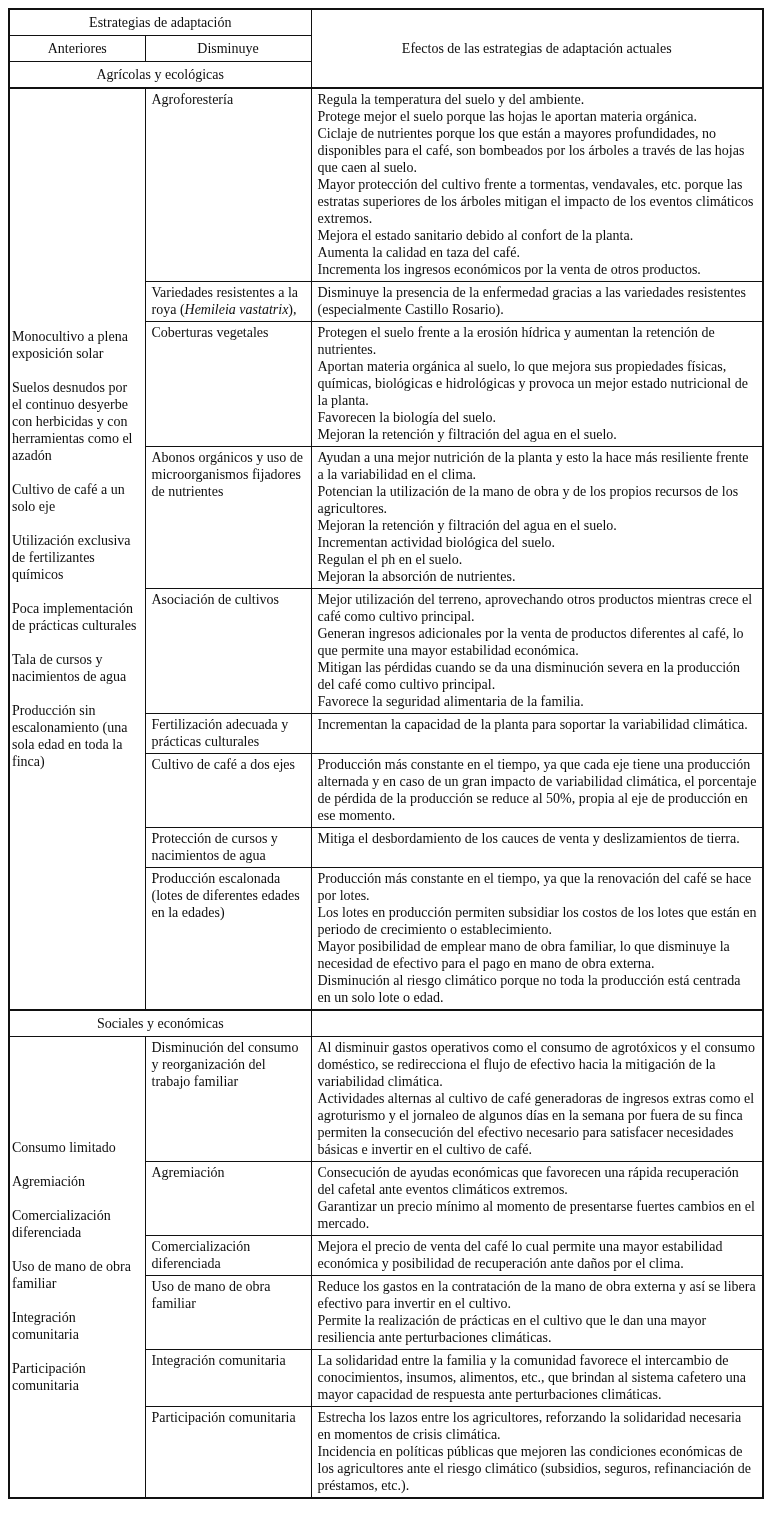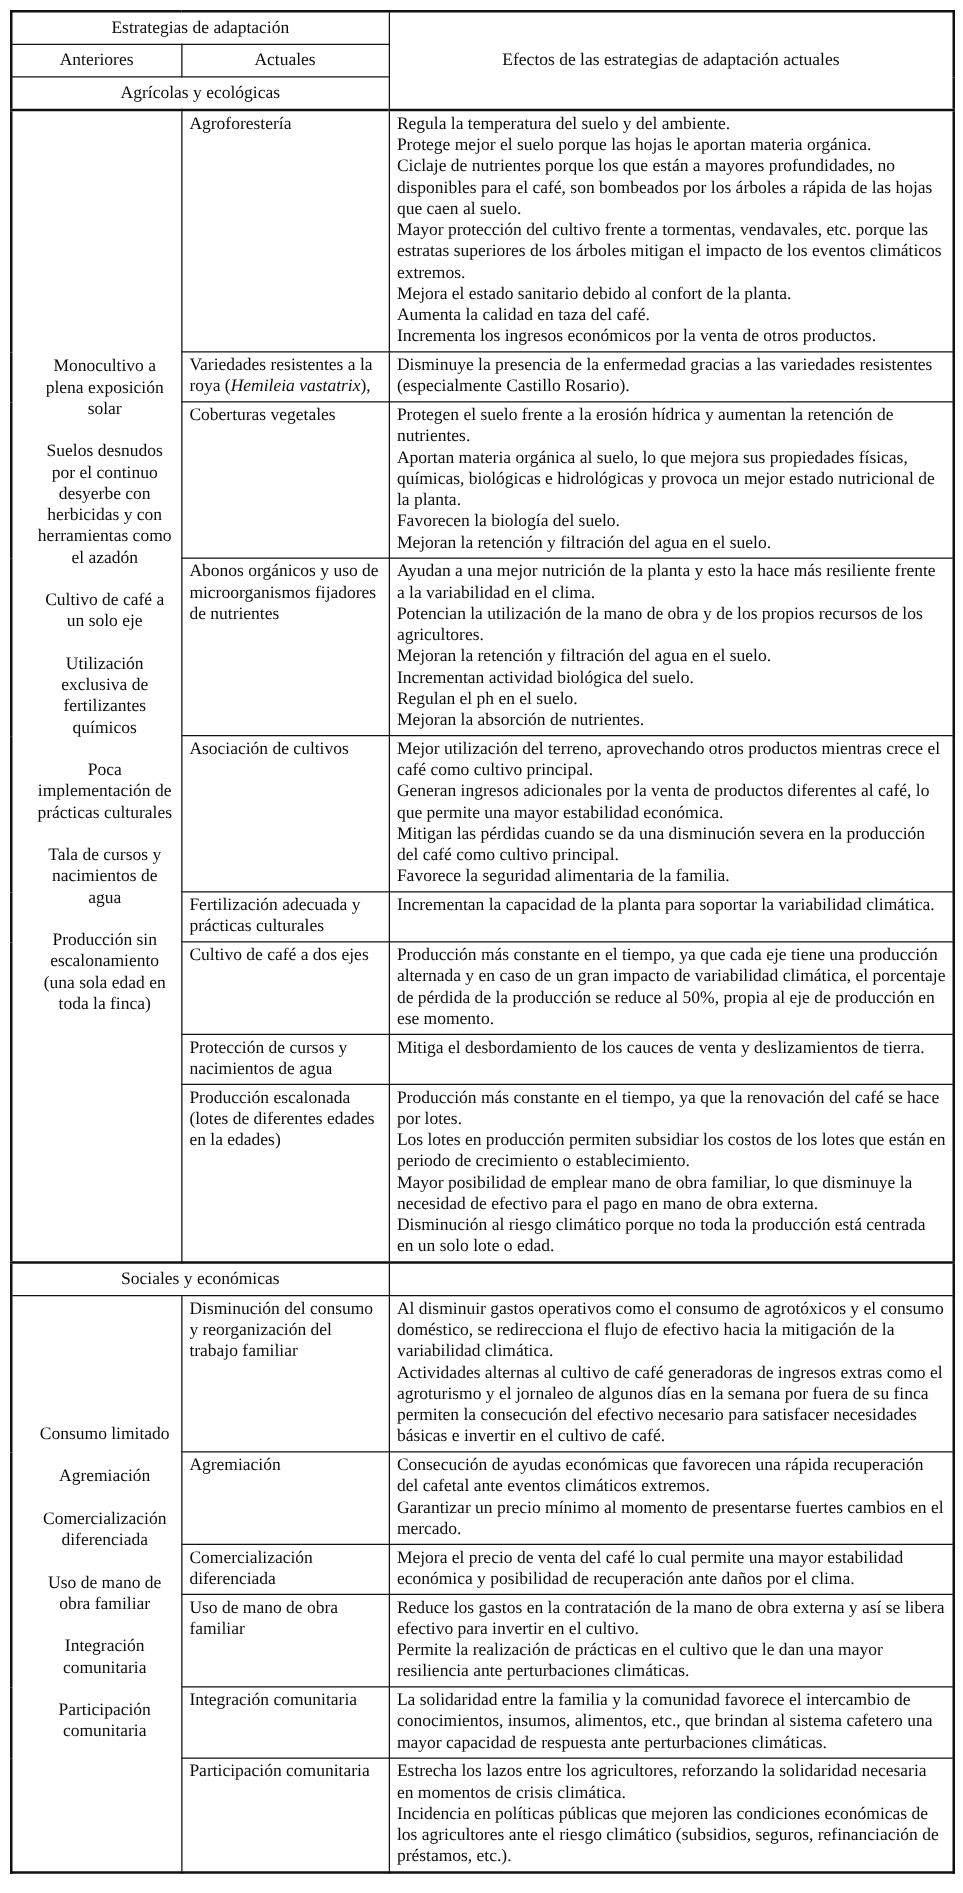--- a/index.html
+++ b/index.html
@@ -34,22 +34,21 @@
   }
   td.ctr{
     text-align:center;
     vertical-align:middle;
     padding:4px 4px;
   }
   td.thick-b{border-bottom:2px solid #111;}
   td.thick-t{border-top:2px solid #111;}
   td.ante{
     vertical-align:middle;
-    padding-left:18px;
-    text-align:center;
+    padding-left:2px;
   }
   .ante-item + .ante-item{margin-top:17px;}
   td.lbl{}
   td.eff{}
   em.sp{font-style:italic;text-align:right;}
 </style>
 </head>
 <body>
 
 <div class="page">
@@ -61,41 +60,41 @@
         <col class="c2">
         <col class="c3">
       </colgroup>
     <tbody>
       <tr>
         <td colspan="2" class="ctr">Estrategias de adaptación</td>
         <td rowspan="3" class="ctr thick-b">Efectos de las estrategias de adaptación actuales</td>
       </tr>
       <tr>
         <td class="ctr">Anteriores</td>
-        <td class="ctr">Actuales</td>
+        <td class="ctr">Disminuye</td>
       </tr>
       <tr>
         <td colspan="2" class="ctr thick-b">Agrícolas y ecológicas</td>
       </tr>
 
       <tr>
         <td rowspan="9" class="ante">
             <div class="ante-item">Monocultivo a plena exposición solar</div>
             <div class="ante-item">Suelos desnudos por el continuo desyerbe con herbicidas y con herramientas como el azadón</div>
             <div class="ante-item">Cultivo de café a un solo eje</div>
             <div class="ante-item">Utilización exclusiva de fertilizantes químicos</div>
             <div class="ante-item">Poca implementación de prácticas culturales</div>
             <div class="ante-item">Tala de cursos y nacimientos de agua</div>
             <div class="ante-item">Producción sin escalonamiento (una sola edad en toda la finca)</div>
           </td>
         <td class="lbl">Agroforestería</td>
         <td class="eff">
             <div class="eff-line">Regula la temperatura del suelo y del ambiente.</div>
             <div class="eff-line">Protege mejor el suelo porque las hojas le aportan materia orgánica.</div>
-            <div class="eff-line">Ciclaje de nutrientes porque los que están a mayores profundidades, no disponibles para el café, son bombeados por los árboles a rápida de las hojas que caen al suelo.</div>
+            <div class="eff-line">Ciclaje de nutrientes porque los que están a mayores profundidades, no disponibles para el café, son bombeados por los árboles a través de las hojas que caen al suelo.</div>
             <div class="eff-line">Mayor protección del cultivo frente a tormentas, vendavales, etc. porque las estratas superiores de los árboles mitigan el impacto de los eventos climáticos extremos.</div>
             <div class="eff-line">Mejora el estado sanitario debido al confort de la planta.</div>
             <div class="eff-line">Aumenta la calidad en taza del café.</div>
             <div class="eff-line">Incrementa los ingresos económicos por la venta de otros productos.</div>
           </td>
       </tr>
       <tr>
         <td class="lbl"><span>Variedades resistentes a la roya (</span><em class="sp">Hemileia vastatrix</em><span>),</span></td>
         <td class="eff">
             <div class="eff-line">Disminuye la presencia de la enfermedad gracias a las variedades resistentes (especialmente Castillo Rosario).</div>

